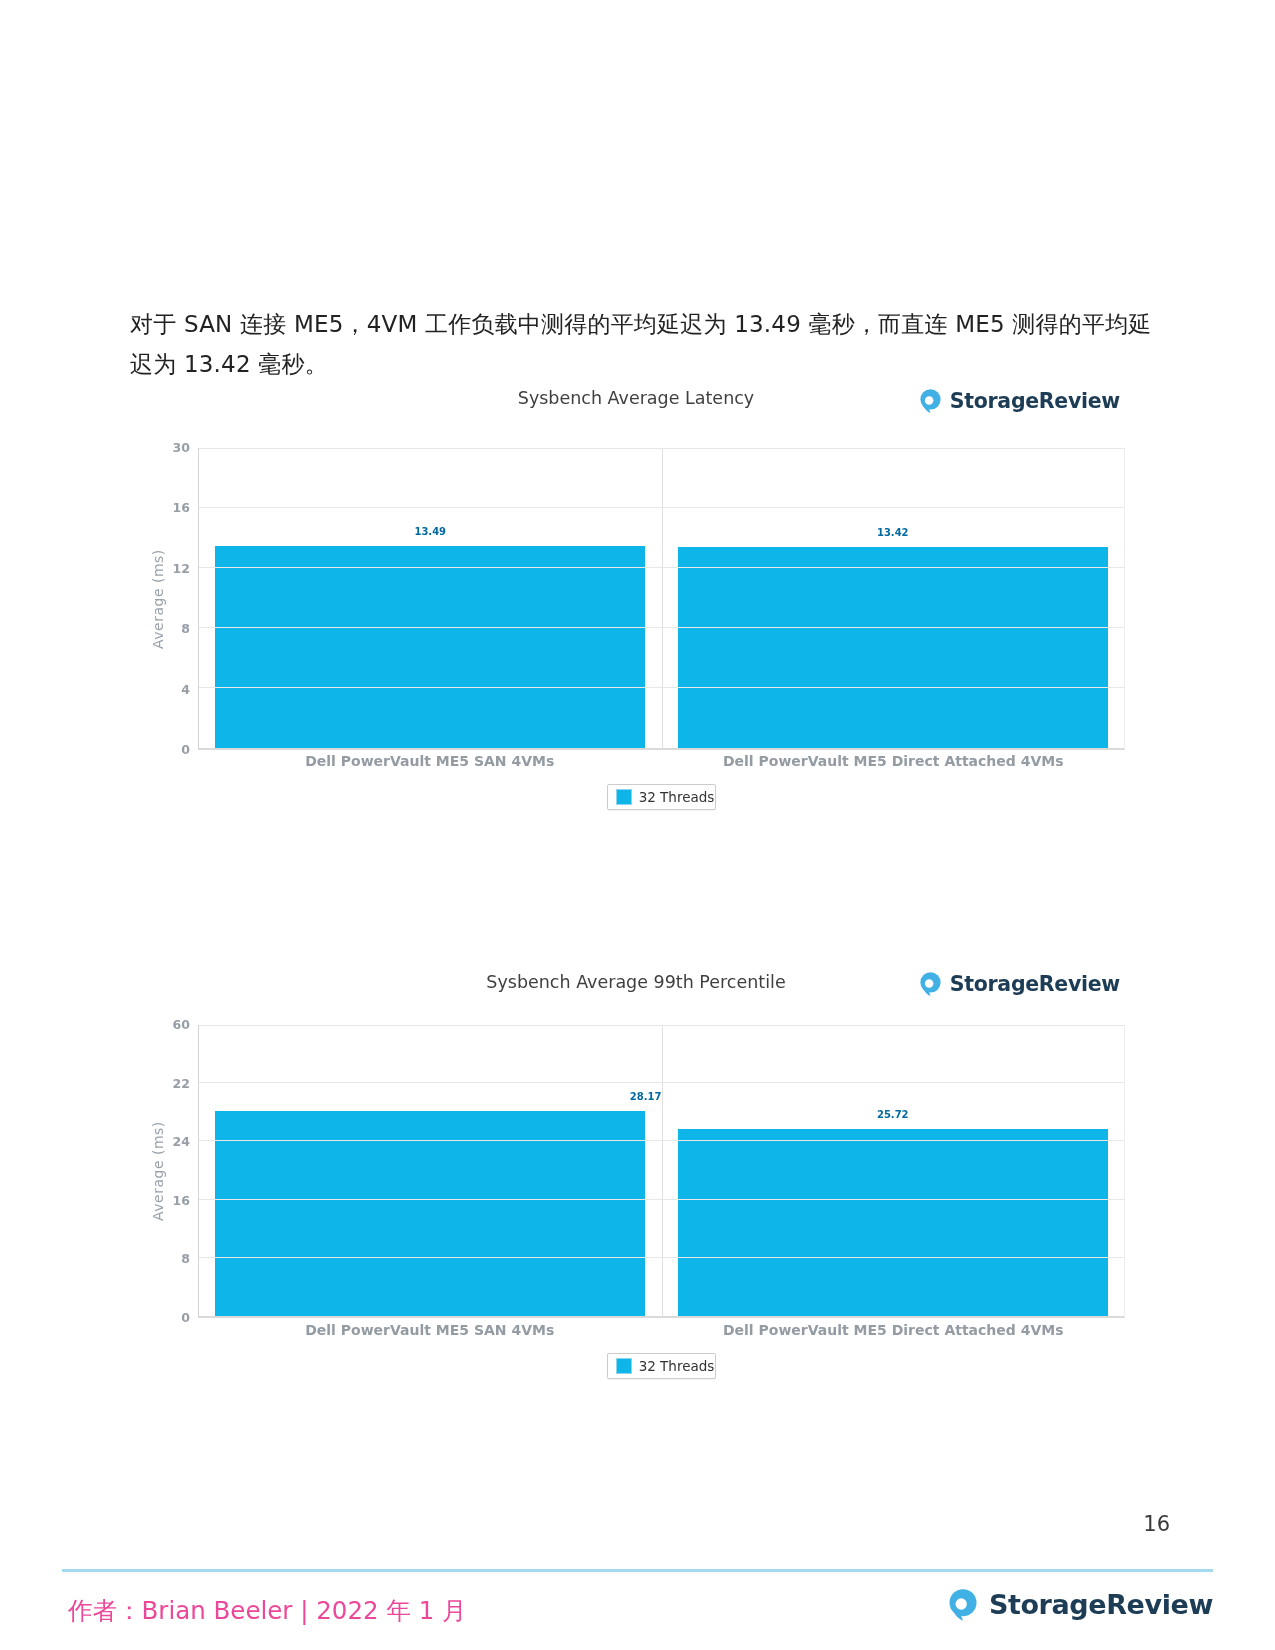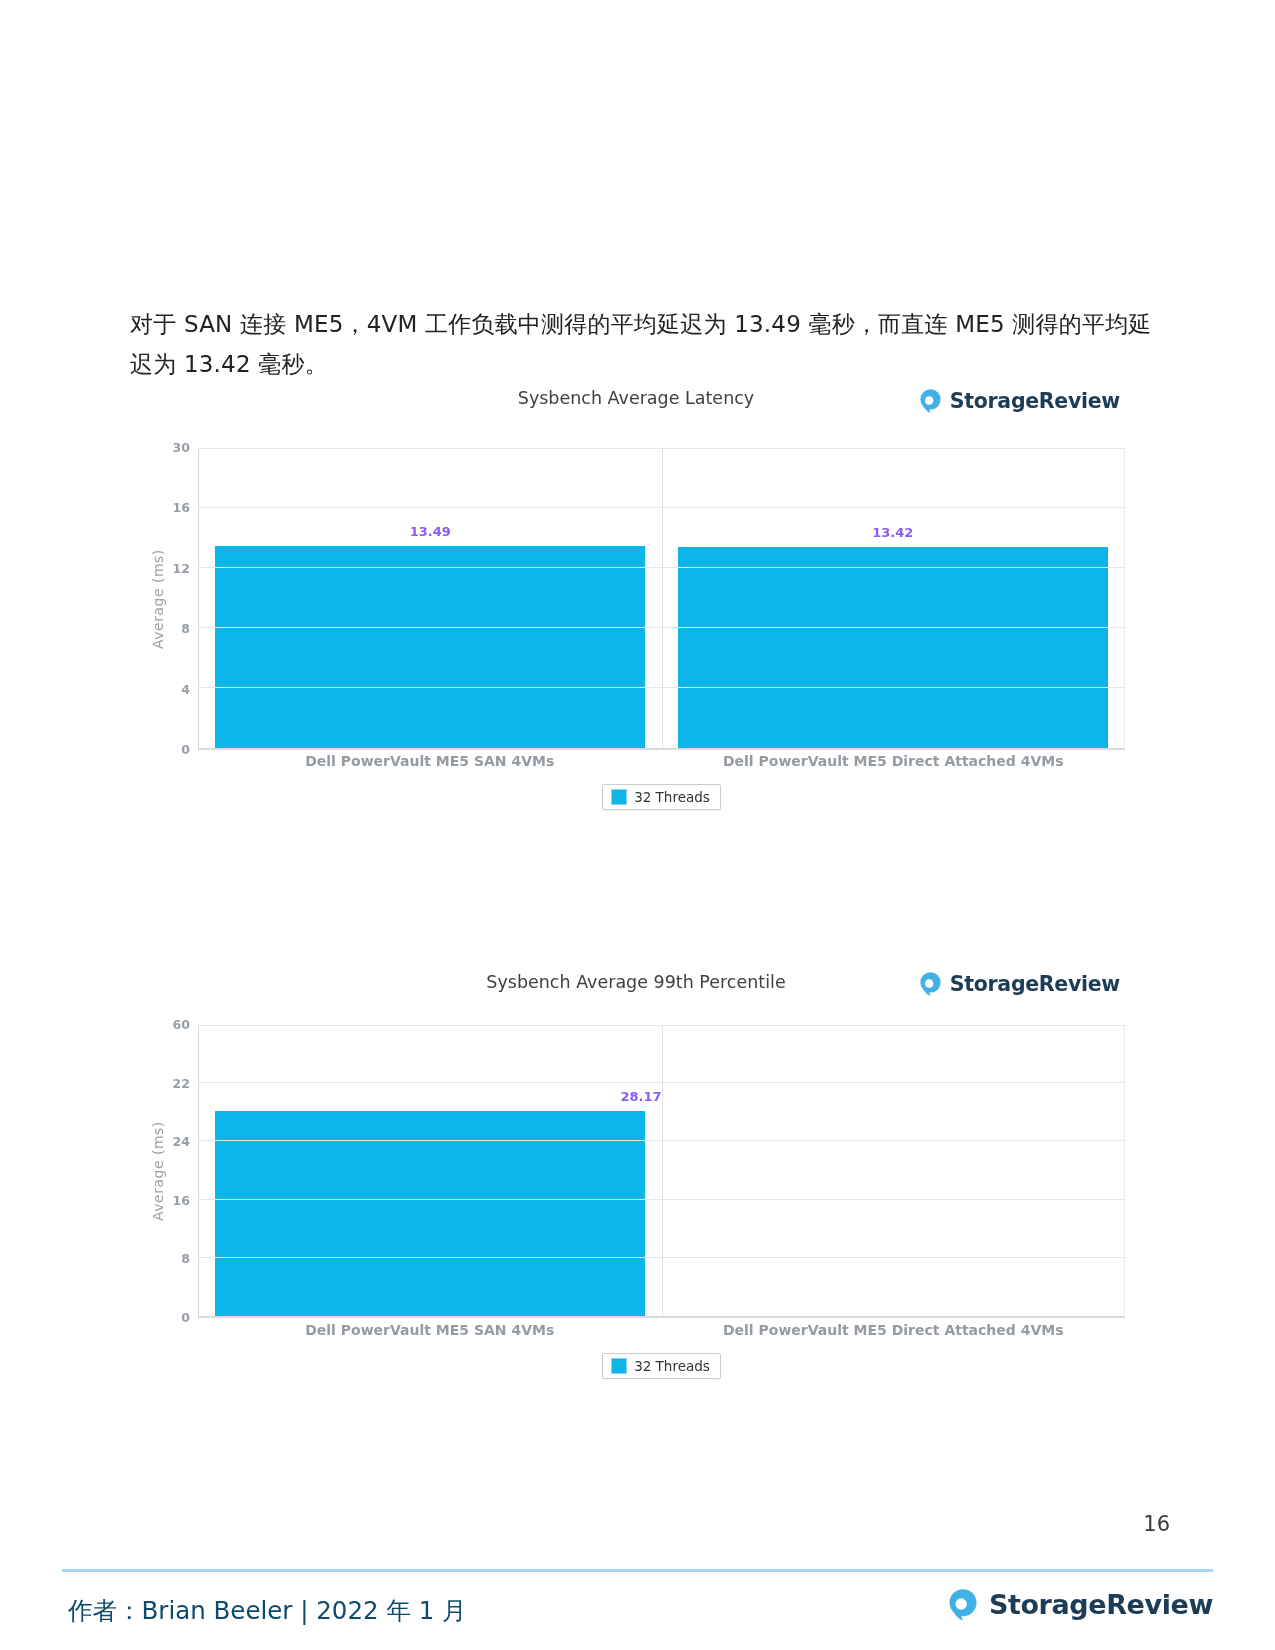--- a/index.html
+++ b/index.html
@@ -41,36 +41,36 @@
     border-left:1px solid #d4d4d4;border-right:1px solid #ececec;
     border-bottom:2px solid #dadada;background:#ffffff;
   }
   .gridline{position:absolute;left:0;right:0;height:1px;background:#e7e7e7;}
   .vdivider{position:absolute;left:50%;top:0;bottom:0;width:1px;background:#e2e2e2;}
   .groups{position:absolute;left:0;right:0;top:0;bottom:0;display:flex;}
   .group{position:relative;width:50%;height:100%;}
   .bar{position:absolute;bottom:0;left:3.5%;width:93%;background:var(--bar);}
   .bar-label{
     position:absolute;left:0;width:100%;text-align:center;
-    font-size:13px;font-weight:bold;color:#8b5cf6;height:15px;line-height:15px;
+    font-size:10px;font-weight:bold;color:#0369a1;height:15px;line-height:15px;
   }
   .cats{position:absolute;left:58px;width:927px;display:flex;}
   .cat-label{width:50%;text-align:center;font-size:14px;font-weight:bold;color:#949ba3;}
   .legend-row{position:absolute;left:58px;width:927px;display:flex;justify-content:center;}
   .legend-box{
     display:inline-flex;align-items:center;gap:7px;
     border:1px solid #cccccc;background:#ffffff;border-radius:2px;
-    padding:4px 10px 4px 8px;box-shadow:0 1px 1px rgba(0,0,0,0.05);
+    padding:4px 1px 4px 8px;box-shadow:0 1px 1px rgba(0,0,0,0.05);
   }
   .swatch{width:16px;height:16px;background:var(--bar);border:1px solid #8fd4ef;box-sizing:border-box;}
   .legend-label{font-size:13.5px;color:#333333;}
   
   .page-number{position:absolute;right:105px;font-size:21px;color:#3b3b3b;}
   .footer-divider{position:absolute;left:62px;width:1151px;height:3px;background:var(--divider);}
-  .footer-author{position:absolute;left:68px;font-size:24.5px;color:#0c4a6e;}
+  .footer-author{position:absolute;left:68px;font-size:24.5px;color:#ec4899;}
   .footer-brand{position:absolute;right:62px;display:flex;align-items:center;gap:8px;}
   .footer-brand .brand-text{font-size:27px;font-weight:bold;color:var(--brand-text);letter-spacing:-0.4px;}
 </style>
 </head>
 <body>
 
 <div id="page">
 
   <p class="para" style="top:281px;">对于 SAN 连接 ME5，4VM 工作负载中测得的平均延迟为 13.49 毫秒，而直连 ME5 测得的平均延迟为 13.42 毫秒。</p>
 
@@ -143,20 +143,24 @@
         <div class="ytick" style="bottom: calc(80% - 8px);">22</div>
         <div class="ytick" style="bottom: calc(100% - 8px);">60</div>
       </div>
     <div class="plot" style="top:67px;height:293px;">
       <div class="vdivider"></div>
       <div class="groups">
           <div class="group">
             <div class="bar-label" style="bottom: calc(70.425% + 7px); text-align: right;">28.17</div>
             <div class="bar" style="height: 70.425%;"></div>
           </div>
+          <div class="group">
+            <div class="bar-label" style="bottom: calc(64.3% + 7px);">25.72</div>
+            <div class="bar" style="height: 64.3%;"></div>
+          </div>
         </div>
     <div class="gridline" style="bottom: 20%;"></div>
         <div class="gridline" style="bottom: 40%;"></div>
         <div class="gridline" style="bottom: 60%;"></div>
         <div class="gridline" style="bottom: 80%;"></div>
         <div class="gridline" style="bottom: calc(100% - 1px);"></div>
       </div>
     <div class="cats" style="top:364px;">
         <div class="cat-label">Dell PowerVault ME5 SAN 4VMs</div>
         <div class="cat-label">Dell PowerVault ME5 Direct Attached 4VMs</div>

